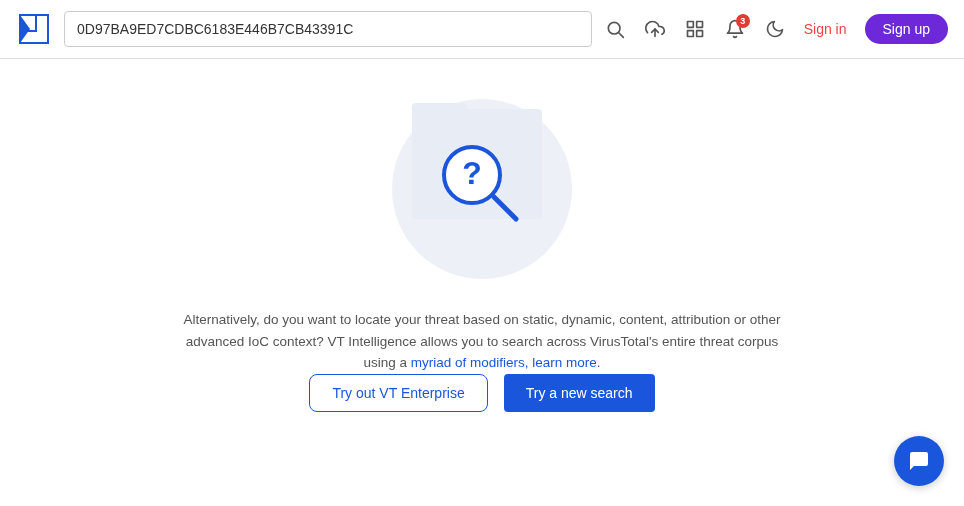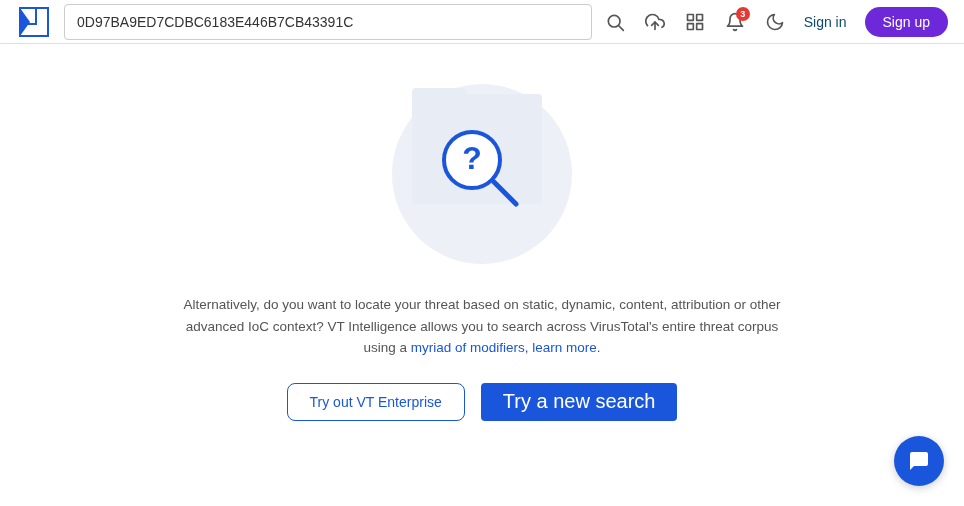--- a/index.html
+++ b/index.html
@@ -2,21 +2,21 @@
 <html><head>
   <meta charset="utf-8">
   <style>
     * { margin: 0; padding: 0; box-sizing: border-box; }
     body { font-family: Arial, sans-serif; background: #fff; color: #333; width: 964px; height: 506px; overflow: hidden; }
 
     
     .header {
       display: flex;
       align-items: center;
-      height: 44px;
+      height: 59px;
       padding: 16px 16px;
       border-bottom: 1px solid #e0e0e0;
       gap: 12px;
     }
     .logo {
       width: 36px;
       height: 36px;
       flex-shrink: 0;
     }
     .search-bar {
@@ -55,21 +55,21 @@
       height: 14px;
       font-size: 9px;
       display: flex;
       align-items: center;
       justify-content: center;
       font-weight: bold;
     }
     .sign-in-btn {
       background: none;
       border: none;
-      color: #0c4a6e;
+      color: #ef4444;
       font-size: 14px;
       cursor: pointer;
       font-weight: 500;
     }
     .sign-up-btn {
       background: #6d28d9;
       color: #fff;
       border: none;
       border-radius: 20px;
       padding: 7px 18px;
@@ -134,21 +134,20 @@
       font-weight: 700;
       color: #111;
       margin-bottom: 14px;
     }
     .description {
       font-size: 13.5px;
       color: #555;
       text-align: center;
       max-width: 620px;
       line-height: 1.6;
-      margin-bottom: 24px;
     }
     .description a {
       color: #1a56db;
       text-decoration: none;
     }
 
     
     .buttons {
       display: flex;
       gap: 16px;
@@ -162,21 +161,21 @@
       font-size: 14px;
       cursor: pointer;
       font-weight: 500;
     }
     .btn-filled {
       background: #1a56db;
       border: none;
       color: #fff;
       border-radius: 4px;
       padding: 0 22px;
-      font-size: 20px;
+      font-size: 14px;
       cursor: pointer;
       font-weight: 500;
     }
 
     
     .chat-btn {
       position: fixed;
       bottom: 20px;
       right: 20px;
       width: 50px;

